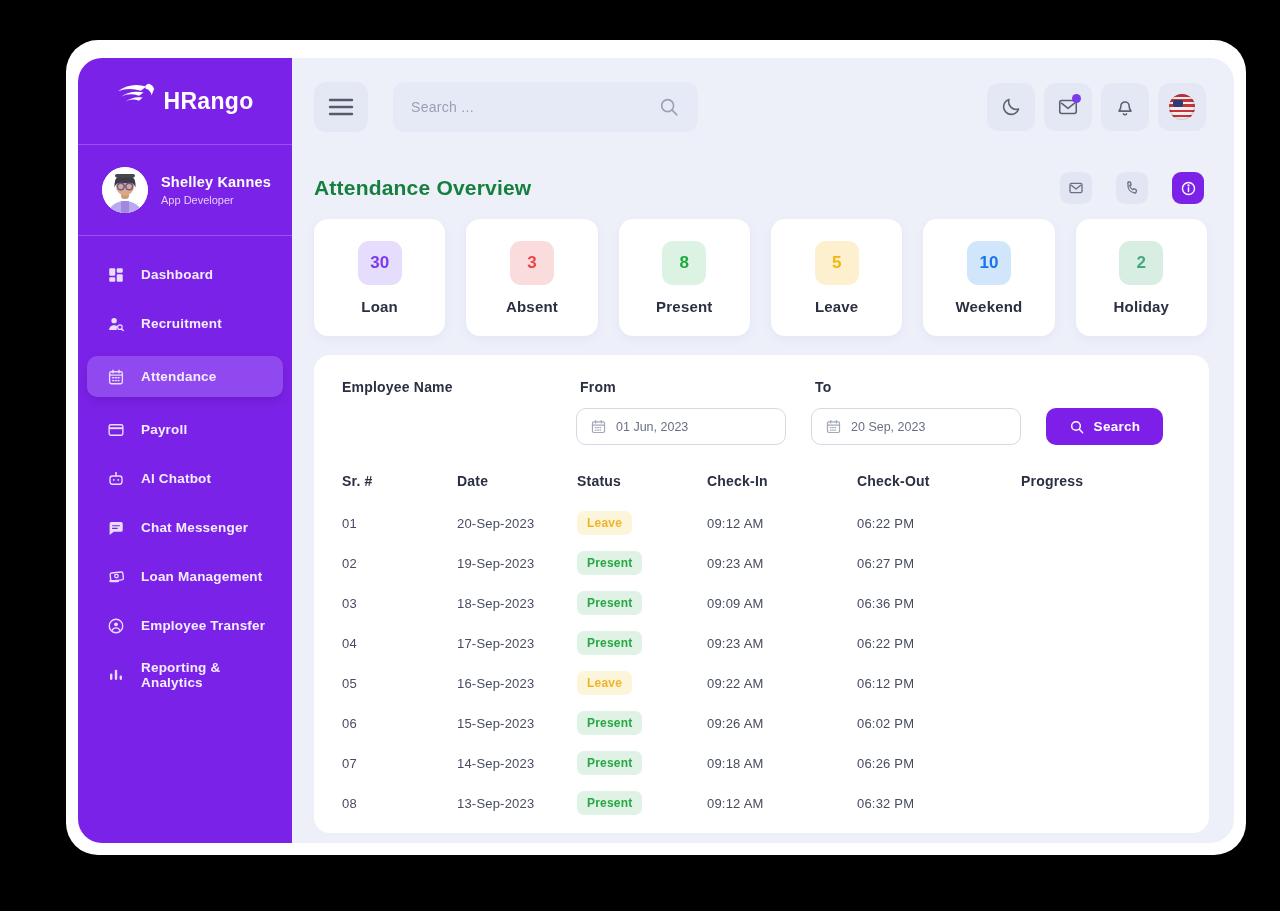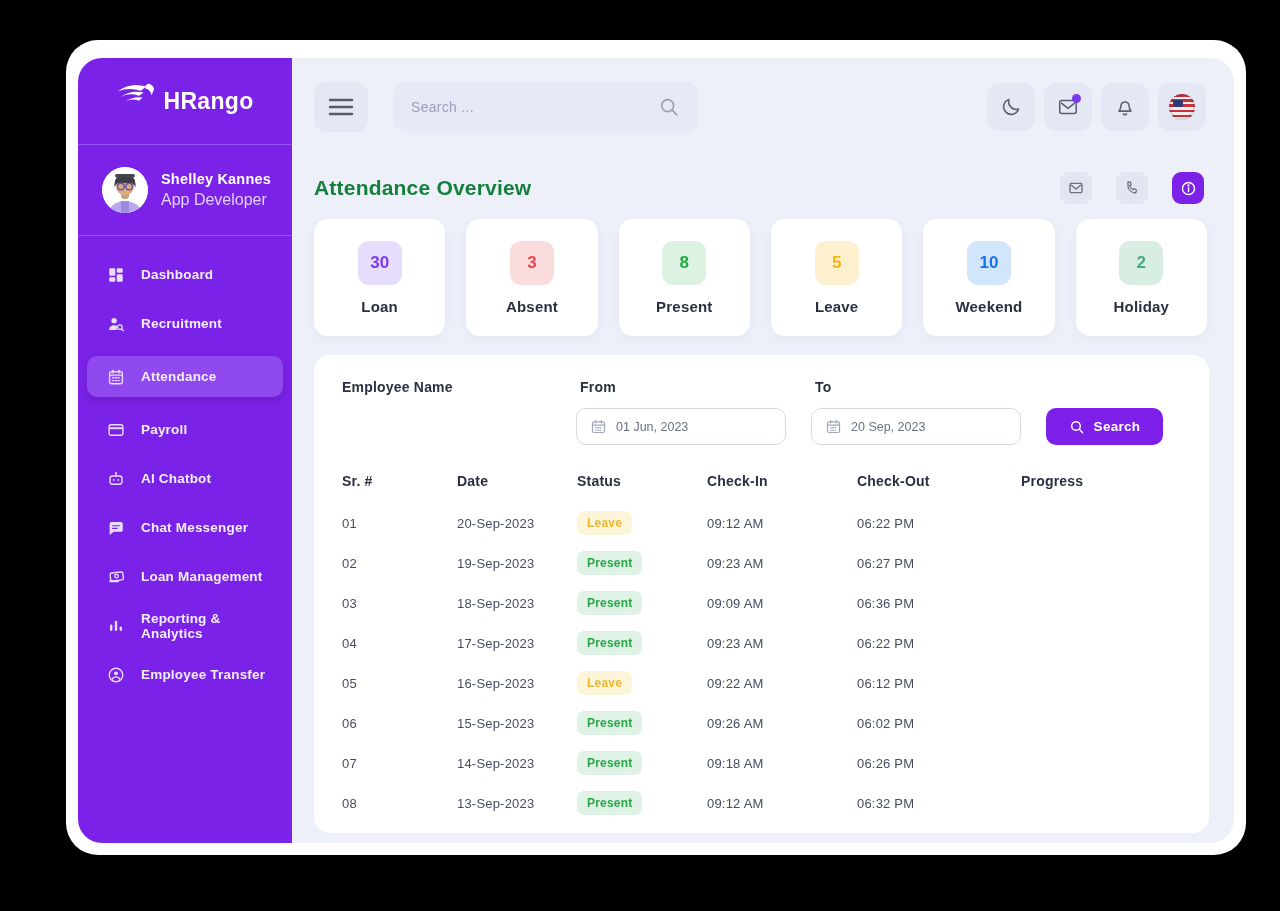--- a/index.html
+++ b/index.html
@@ -21,21 +21,21 @@
     position:absolute; left:12px; top:18px; width:214px; height:785px;
     background:#7b22e8; border-radius:24px 0 0 24px; color:#fff;
   }
   .logo { height:86px; display:flex; align-items:center; justify-content:center; gap:3px; }
   .logo .wing { width:44px; height:30px; margin-top:-8px; }
   .logo-text { font-size:23px; font-weight:bold; letter-spacing:.3px; }
   .sb-divider { height:1px; background:rgba(255,255,255,.22); }
   .profile { display:flex; align-items:center; gap:13px; padding:22px 10px 22px 24px; }
   .avatar { width:46px; height:46px; border-radius:50%; overflow:hidden; background:#fff; flex:none; }
   .profile-name { font-size:14.5px; font-weight:bold; letter-spacing:.2px; }
-  .profile-role { font-size:16px; color:rgba(255,255,255,.78); margin-top:4px; }
+  .profile-role { font-size:11px; color:rgba(255,255,255,.78); margin-top:4px; }
   nav { padding:14px 9px 0 9px; }
   .nav-item {
     display:flex; align-items:center; gap:16px; padding-left:20px; height:49px;
     font-size:13.5px; font-weight:600; color:#f3edfd; cursor:pointer; border-radius:10px;
     letter-spacing:.2px;
   }
   .nav-item .icon { width:18px; height:18px; display:flex; color:#e9ddfc; }
   .nav-item .icon svg { width:18px; height:18px; }
   .nav-item.active { background:#8f49ef; height:41px; margin:8px 0; box-shadow:0 4px 10px rgba(0,0,0,.12); }
   
@@ -243,37 +243,37 @@
             <svg viewBox="0 0 24 24" fill="none" stroke="currentColor" stroke-width="1.8">
               <rect x="4.5" y="6" width="17" height="10.5" rx="2" transform="rotate(-6 13 11)"></rect>
               <circle cx="12.6" cy="10.8" r="2.4"></circle>
               <rect x="3" y="16" width="13" height="3" rx="1.5" fill="currentColor" stroke="none"></rect>
             </svg>
           </span>
           <span class="nav-label">Loan Management</span>
         </div>
         <div class="nav-item">
           <span class="icon">
+            <svg viewBox="0 0 24 24" fill="none" stroke="currentColor" stroke-width="1.8">
+              <circle cx="12" cy="12" r="9"></circle>
+              <circle cx="12" cy="9.8" r="2.6" fill="currentColor" stroke="none"></circle>
+              <path d="M6.6 18.2c1.1-2.5 3-3.7 5.4-3.7s4.3 1.2 5.4 3.7"></path>
+            </svg>
+          </span>
+          <span class="nav-label">Employee Transfer</span>
+        </div>
+        <div class="nav-item">
+          <span class="icon">
             <svg viewBox="0 0 24 24" fill="currentColor">
               <rect x="4" y="10" width="3.2" height="8.5" rx="1.4"></rect>
               <rect x="10.4" y="5" width="3.2" height="13.5" rx="1.4"></rect>
               <rect x="16.8" y="12.5" width="3.2" height="6" rx="1.4"></rect>
             </svg>
           </span>
           <span class="nav-label">Reporting &amp; Analytics</span>
-        </div>
-        <div class="nav-item">
-          <span class="icon">
-            <svg viewBox="0 0 24 24" fill="none" stroke="currentColor" stroke-width="1.8">
-              <circle cx="12" cy="12" r="9"></circle>
-              <circle cx="12" cy="9.8" r="2.6" fill="currentColor" stroke="none"></circle>
-              <path d="M6.6 18.2c1.1-2.5 3-3.7 5.4-3.7s4.3 1.2 5.4 3.7"></path>
-            </svg>
-          </span>
-          <span class="nav-label">Employee Transfer</span>
         </div>
       </nav>
   </aside>
 
   <section class="main">
 
     <div class="topbar">
       <div class="hamburger-btn">
         <span class="icon">
           <svg width="26" height="20" viewBox="0 0 26 20" stroke="#555b6b" stroke-width="2.4" stroke-linecap="round">

